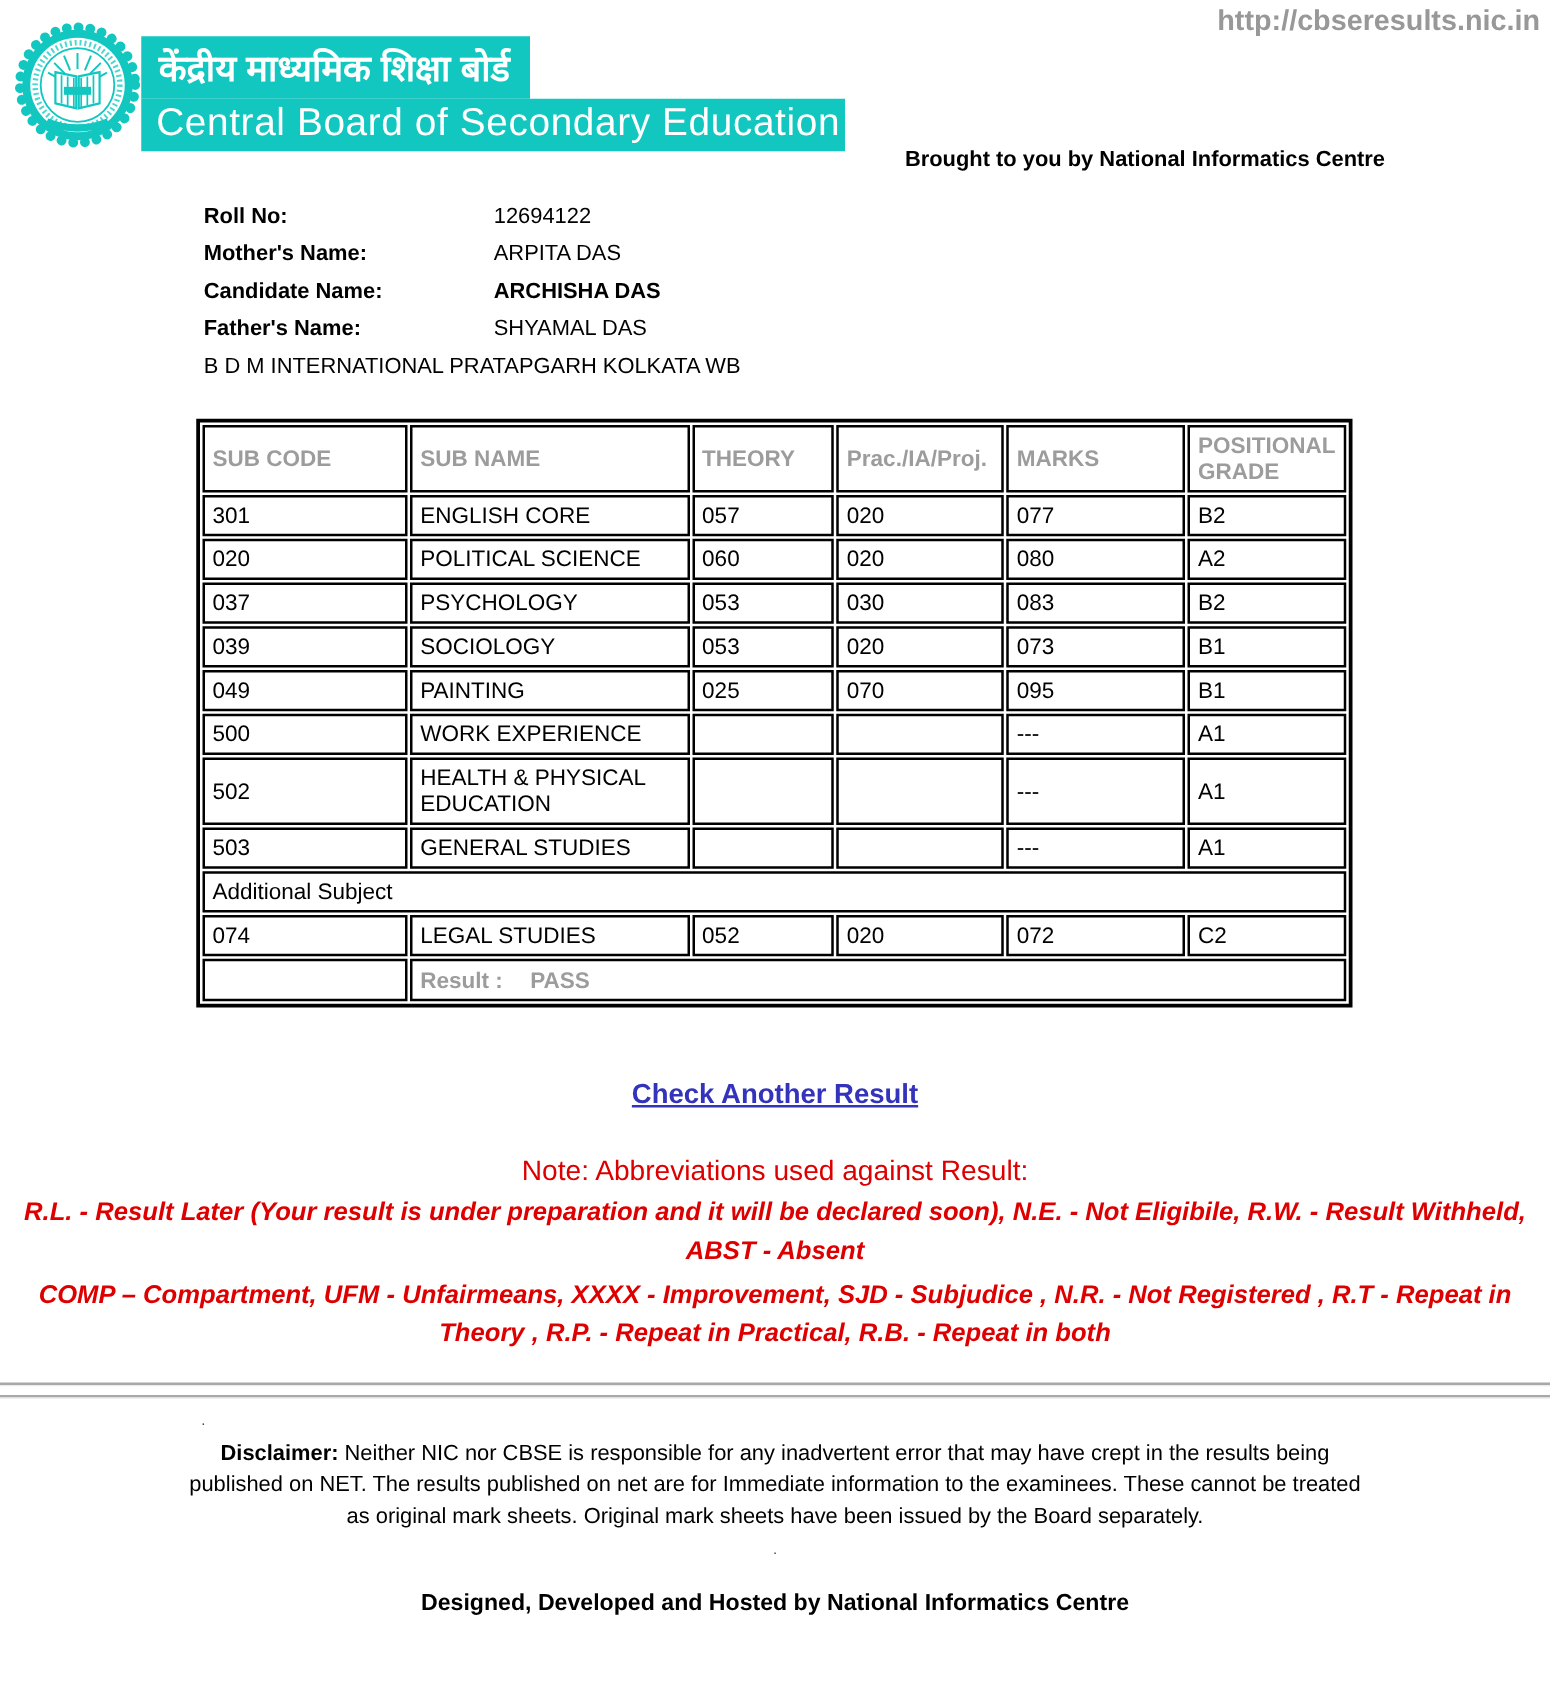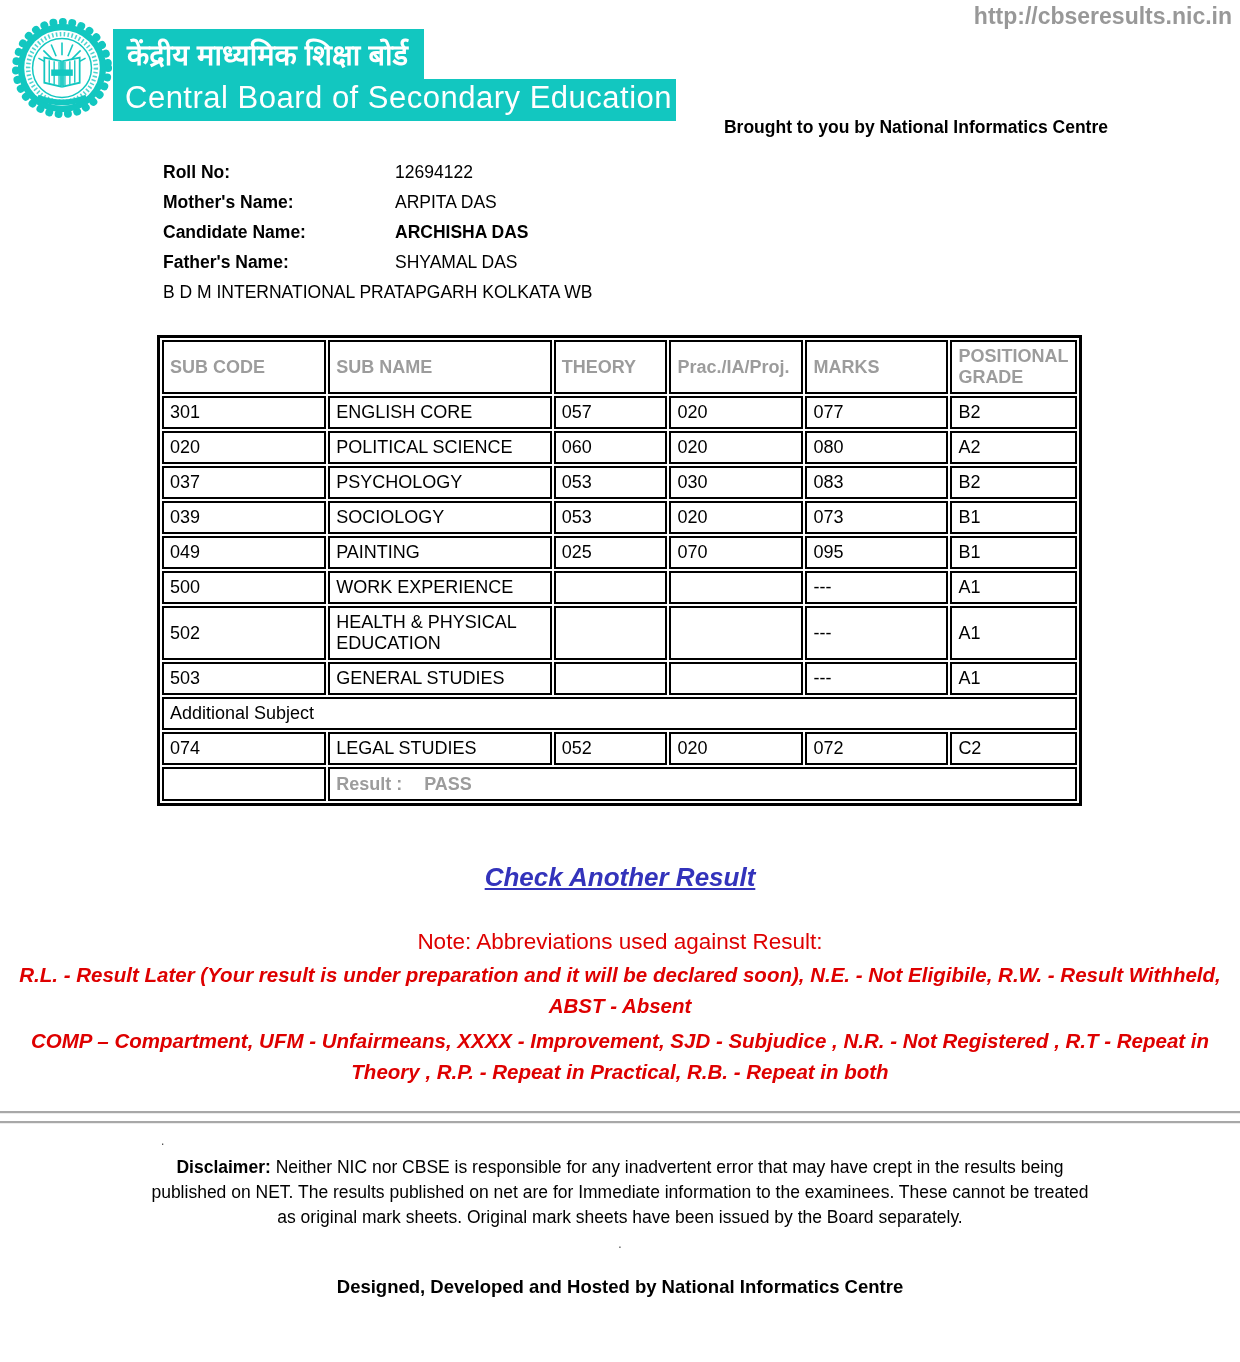--- a/index.html
+++ b/index.html
@@ -67,22 +67,22 @@
   td.c-code, td.c-grade { }
   td { height: 31px; }
   tr.tall td { height: 52px; }
   td.add-subj { padding-left: 10px; height: 26px; }
   td.result-cell { color: #9c9c9c; font-weight: 700; height: 34px; padding-left: 10px; }
   .result-val { margin-left: 22px; }
 
   
   .check-link-wrap { text-align: center; margin-top: 56px; }
   .check-link {
-    color: #3333bb; font-weight: 700; font-size: 26px;
-    text-decoration: underline; cursor: pointer; font-style: italic;
+    color: #3333bb; font-weight: 700; font-size: 22px;
+    text-decoration: underline; cursor: pointer;
   }
   .note-heading {
     margin-top: 36px; text-align: center;
     color: #de0000; font-weight: 400; font-size: 22.5px;
   }
   .note-body {
     margin: 4px 14px 0 14px; text-align: center;
     color: #de0000; font-weight: 700; font-size: 20.5px; line-height: 31px; font-style: italic;
   }
 

